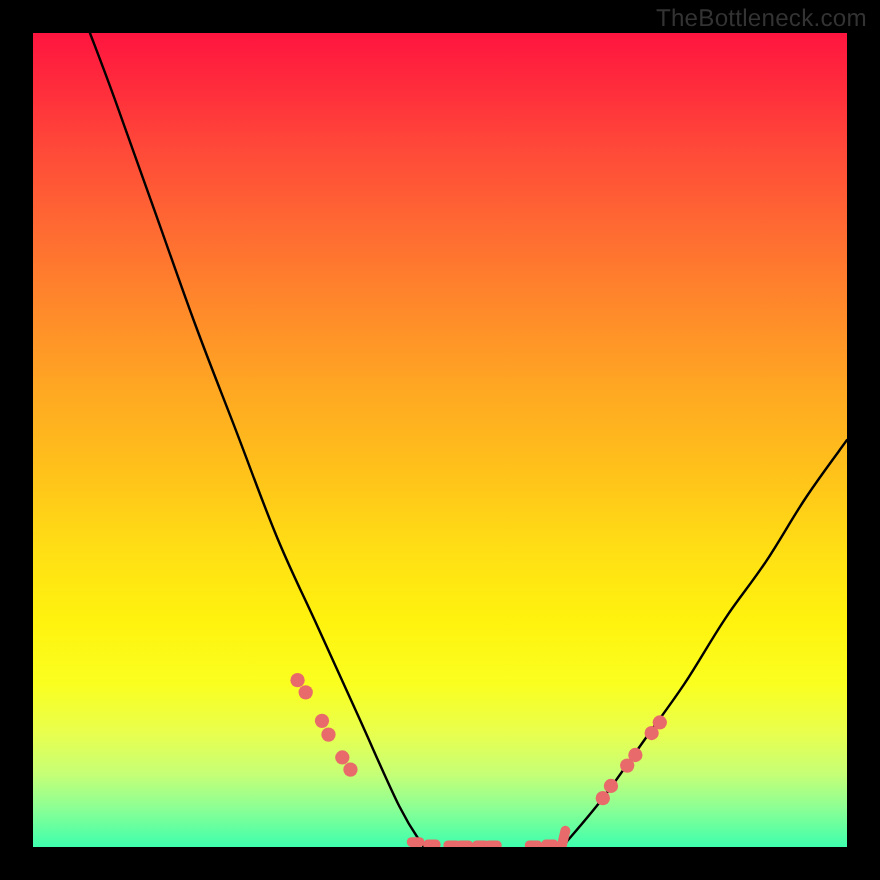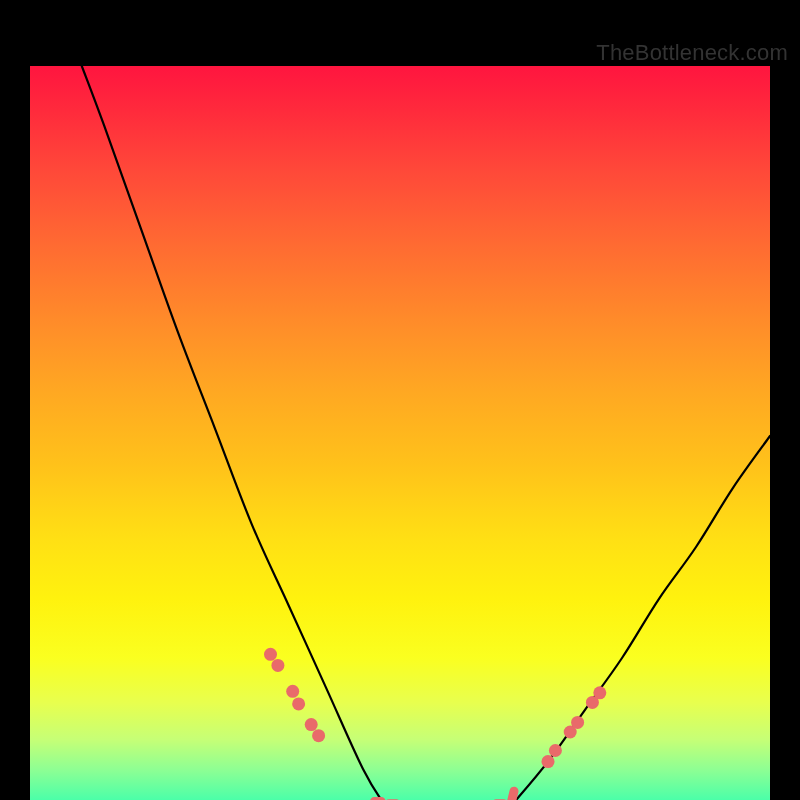--- a/index.html
+++ b/index.html
@@ -11,21 +11,20 @@
     overflow: hidden;
     font-family: Arial, Helvetica, sans-serif;
   }
   .frame {
     position: absolute;
     left: 0;
     top: 0;
     width: 800px;
     height: 611px;
     background: #000;
-    margin-top: 36px;
   }
   .watermark {
     position: absolute;
     top: 4px;
     right: 12px;
     color: #333;
     font-size: 22px;
     font-weight: 500;
     letter-spacing: 0.2px;
     user-select: none;

